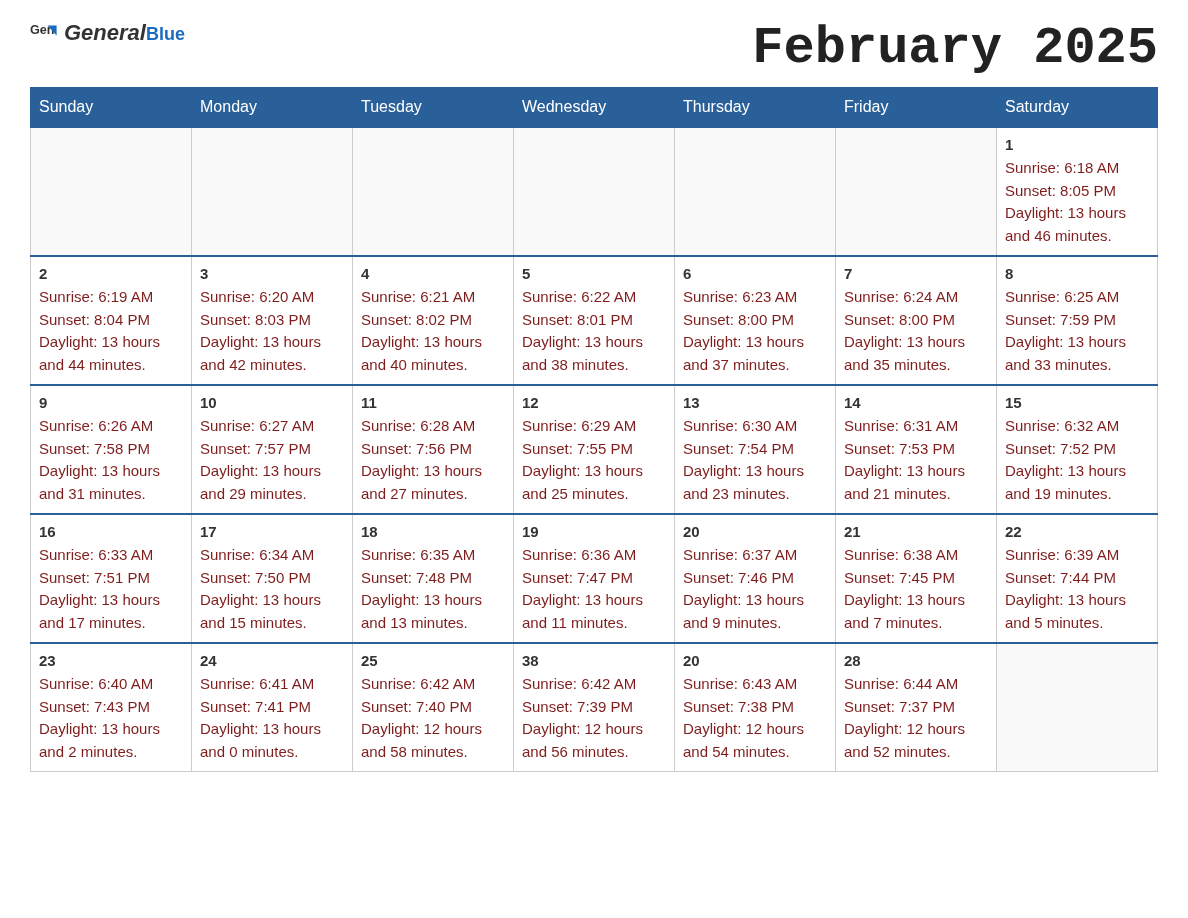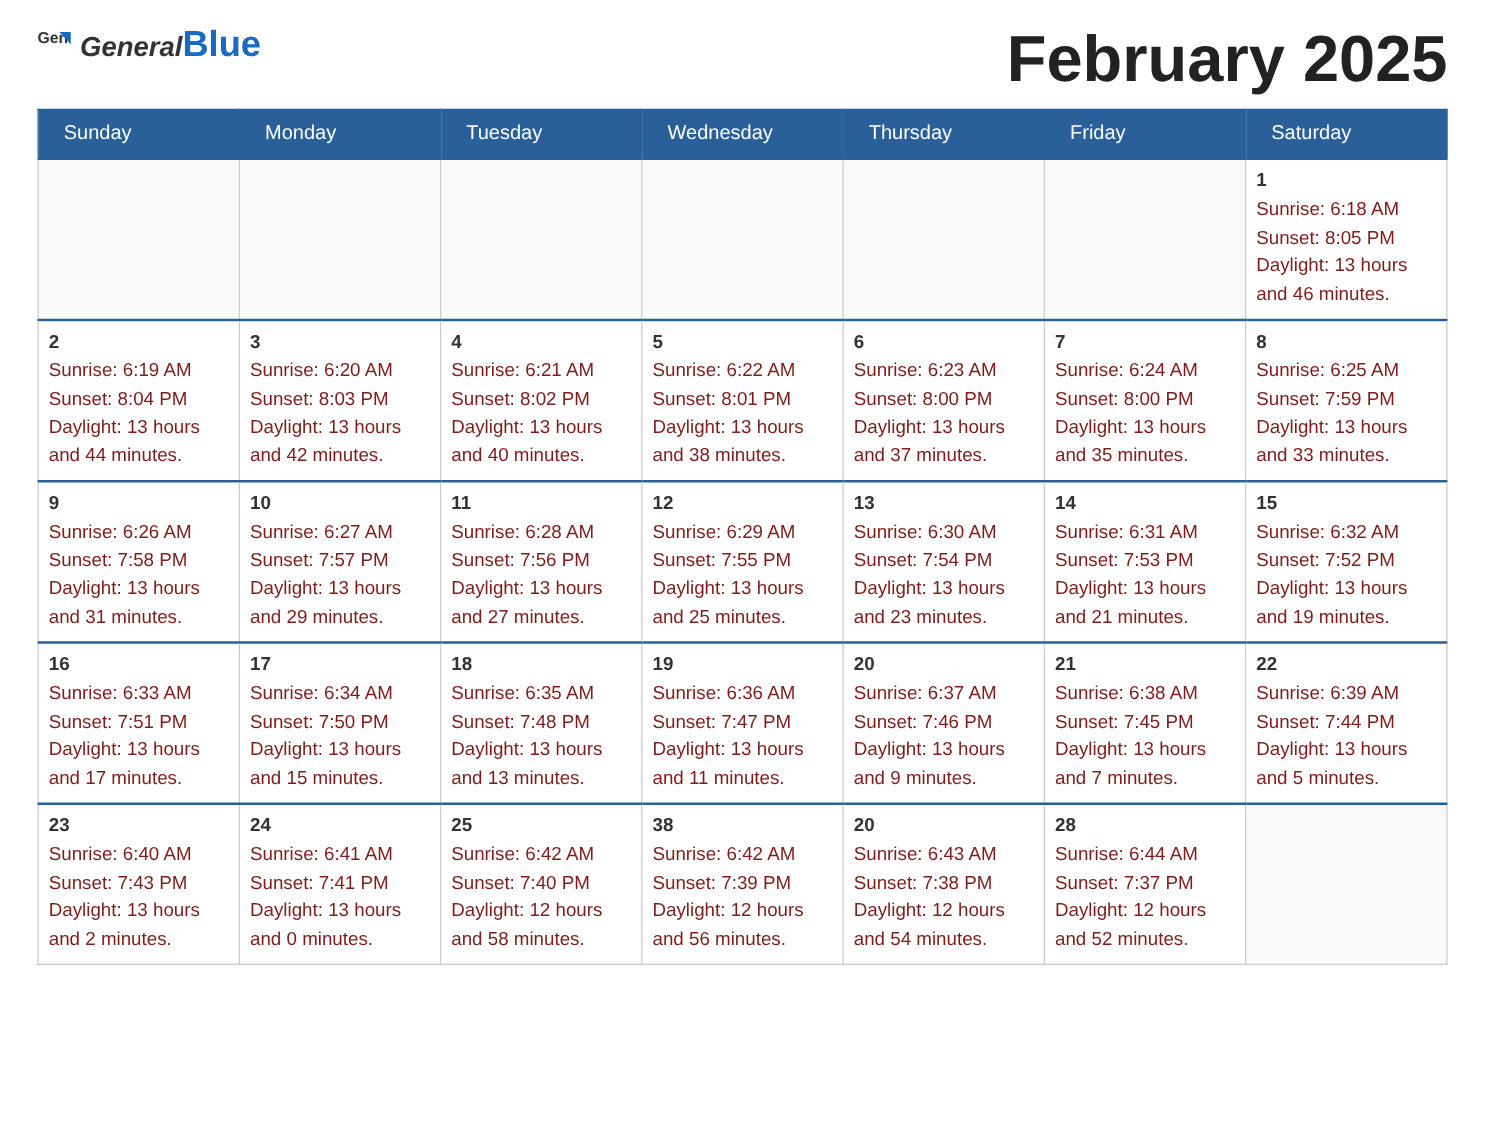--- a/index.html
+++ b/index.html
@@ -22,51 +22,52 @@
       align-items: flex-start;
       gap: 6px;
     }
     .logo-text-general {
       font-size: 22px;
       font-weight: bold;
       color: #333;
       font-style: italic;
     }
     .logo-text-blue {
-      font-size: 29px;
+      font-size: 18px;
       font-weight: bold;
       color: #1a6bbf;
     }
     .logo-icon {
       width: 28px;
       height: 28px;
     }
     .title-block {
       text-align: right;
+      font-family: Liberation Mono, monospace;
     }
     .month-title {
       font-size: 52px;
       font-weight: bold;
       color: #222;
       line-height: 1.1;
     }
     .location-title {
       font-size: 20px;
       color: #444;
       margin-top: 4px;
     }
     .calendar {
       width: 100%;
       border-collapse: collapse;
       margin-top: 10px;
     }
     .calendar th {
       background-color: #2a6099;
       color: #fff;
-      padding: 10px 20px;
+      padding: 10px 8px;
       text-align: left;
       font-size: 16px;
       font-weight: normal;
       border: 1px solid #2a6099;
     }
     .calendar td {
       vertical-align: top;
       padding: 8px 8px 8px 8px;
       border: 1px solid #ccc;
       width: calc(100% / 7);

